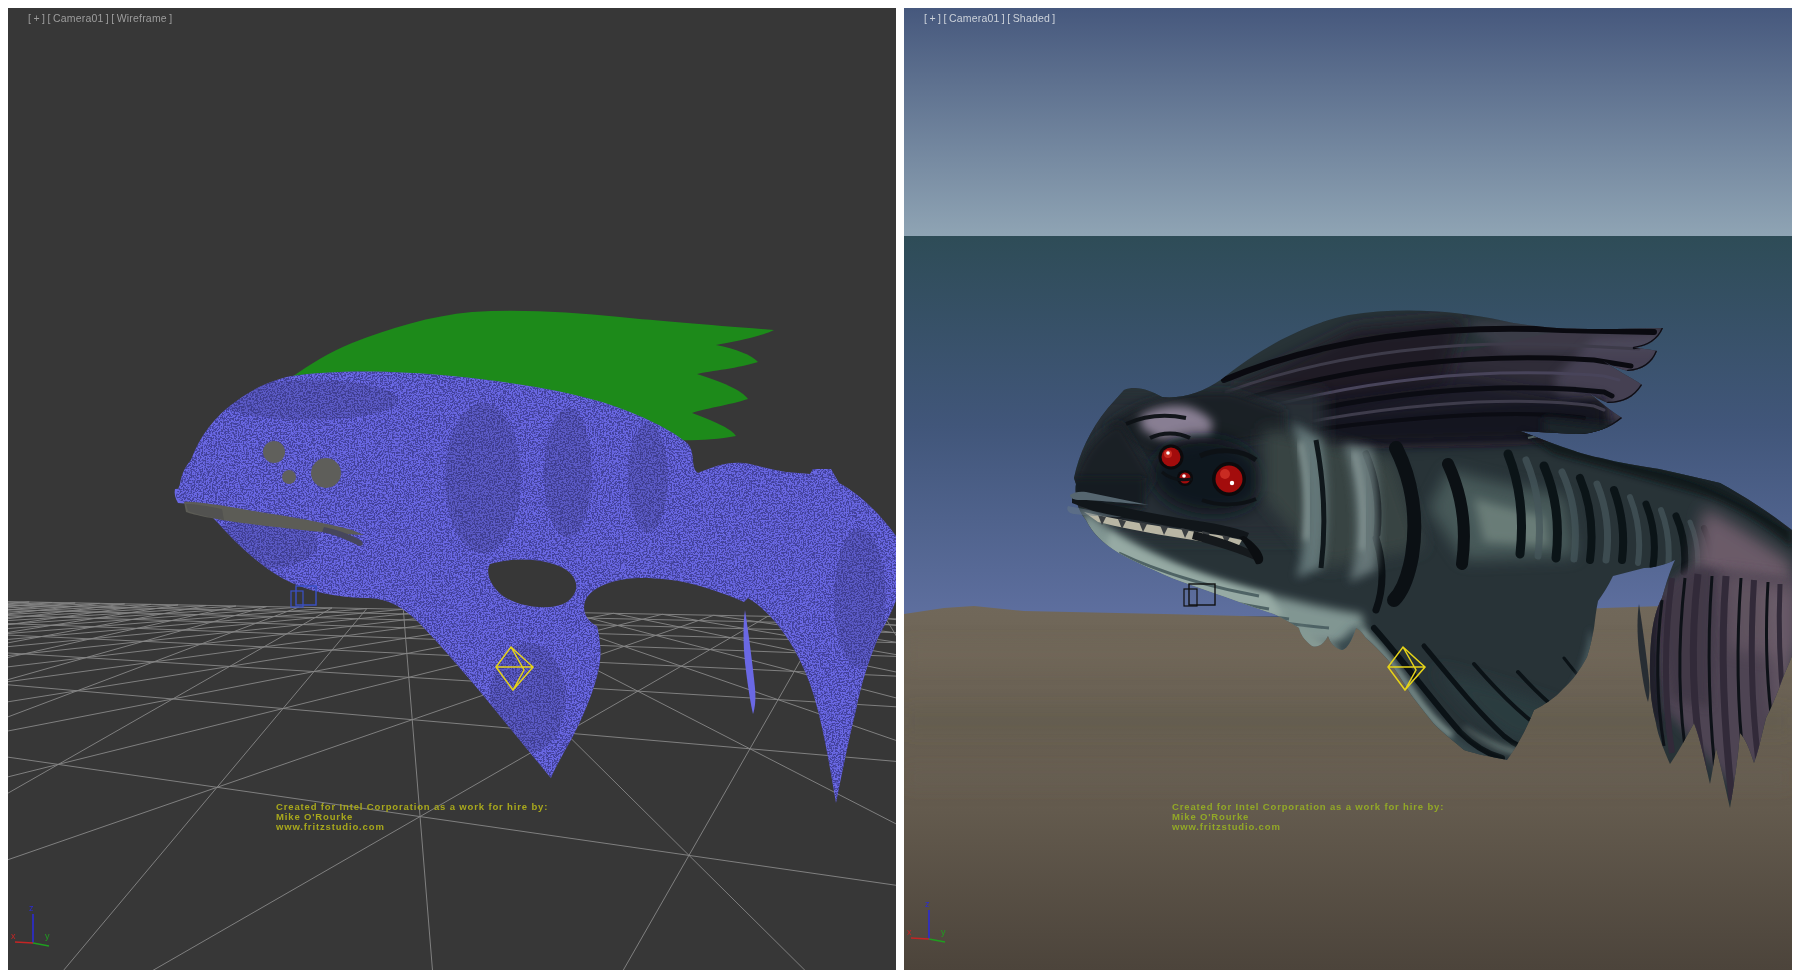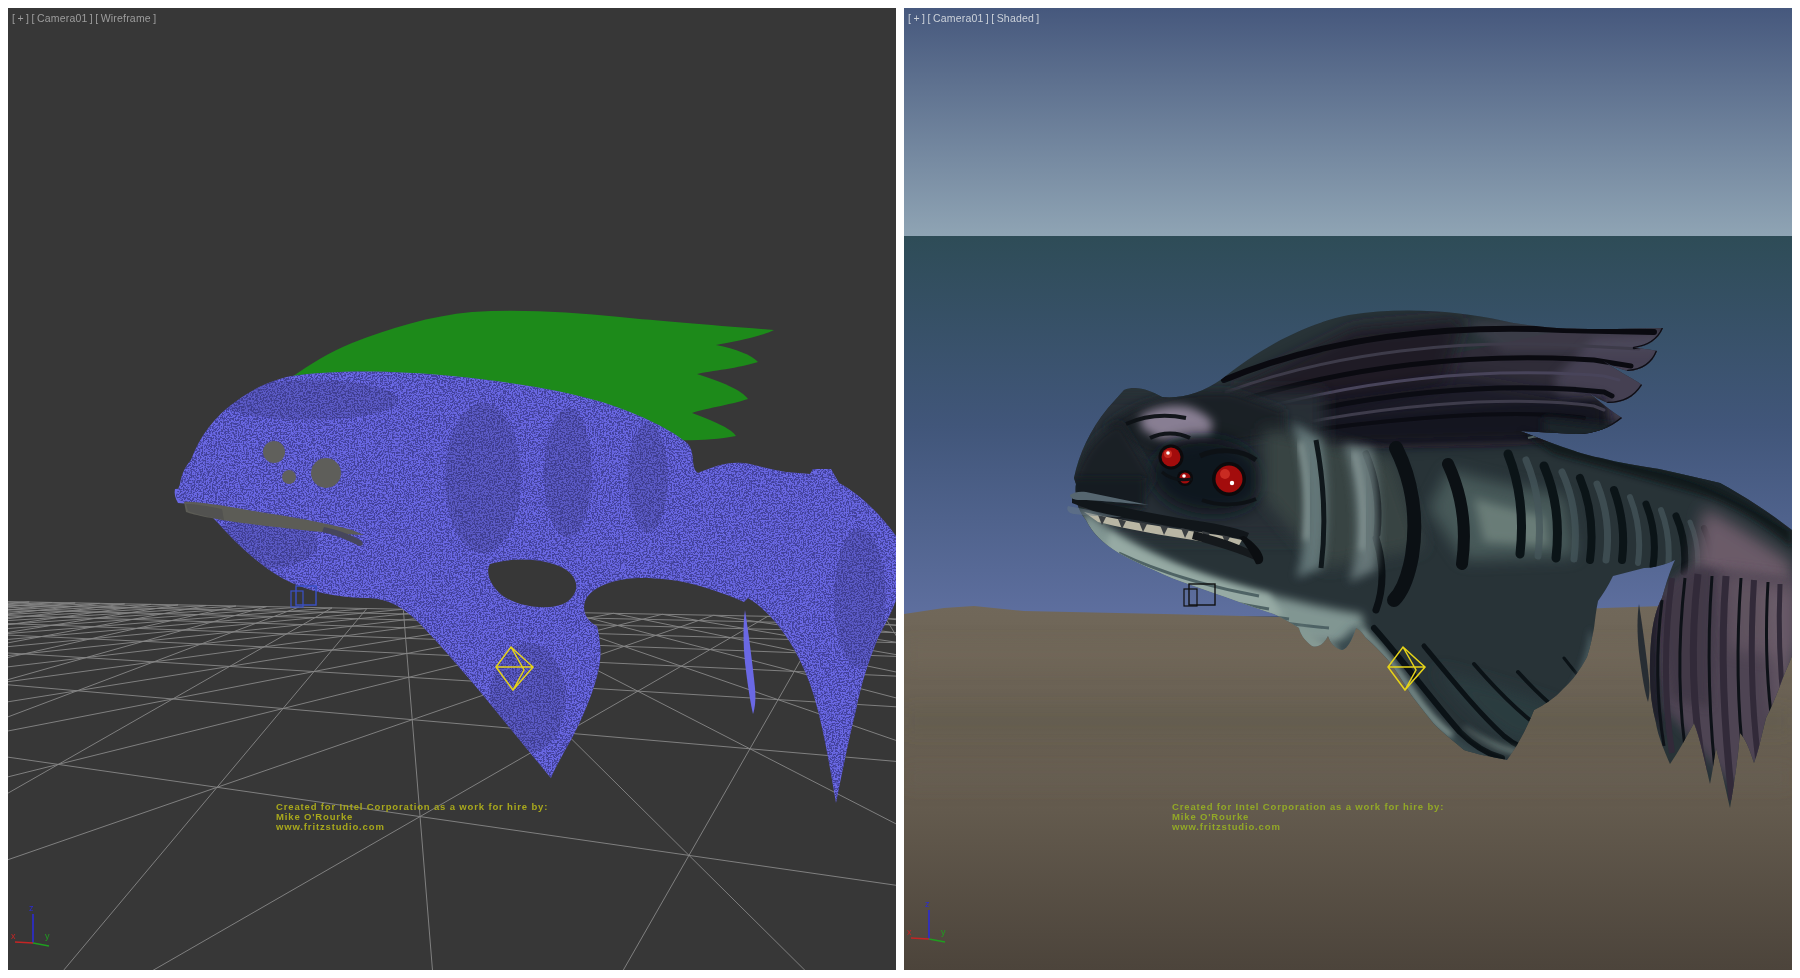--- a/index.html
+++ b/index.html
@@ -1,16 +1,16 @@
 <!DOCTYPE html>
 <html><head><meta charset="utf-8"><style>
 html,body{margin:0;padding:0;background:#ffffff;width:1800px;height:978px;overflow:hidden}
 *{box-sizing:border-box}
 .vp{position:absolute;top:8px;width:888px;height:962px;overflow:hidden}
-.lab{position:absolute;left:4px;top:4px;font:10.5px "Liberation Sans",sans-serif;letter-spacing:0.2px}
+.lab{position:absolute;left:20px;top:4px;font:10.5px "Liberation Sans",sans-serif;letter-spacing:0.2px}
 .cred{position:absolute;font:bold 9.5px "Liberation Sans",sans-serif;line-height:10px;letter-spacing:0.85px}
 </style></head><body>
 <div class="vp" style="left:8px;background:#373737">
 <svg width="888" height="962" viewBox="0 0 888 962">
 <path d="M-30.0 744.8L918.0 881.6M-30.0 674.2L918.0 756.0M-30.0 643.2L918.0 700.6M-30.0 625.7L918.0 669.5M-30.0 614.5L918.0 649.5M-30.0 606.7L918.0 635.6M-30.0 600.9L918.0 625.4M-30.0 596.5L918.0 617.6M-30.0 593.0L918.0 611.4M-30.0 593.5L-21.7 593.2M-30.0 594.8L-0.7 593.6M-30.0 596.2L21.2 594.0M-30.0 597.8L43.8 594.5M-30.0 599.4L67.2 594.9M-30.0 601.3L91.5 595.4M-30.0 603.4L116.7 595.9M-30.0 605.7L142.9 596.4M-30.0 608.2L170.1 596.9M-30.0 611.2L198.4 597.5M-30.0 614.5L227.9 598.0M-30.0 618.3L258.6 598.6M-30.0 622.7L290.6 599.2M-30.0 627.9L324.0 599.9M-30.0 634.0L358.8 600.6M-30.0 641.5L395.3 601.3M-30.0 650.7L433.4 602.0M-30.0 662.4L473.4 602.8M-30.0 677.8L515.3 603.6M-30.0 698.6L559.3 604.4M-30.0 728.8L605.6 605.3M-30.0 776.3L654.3 606.3M-30.0 862.1L705.7 607.3M93.5 992.0L759.8 608.3M598.2 992.0L817.1 609.4M918.0 676.8L877.8 610.6M-21.7 593.2L-30.0 593.8M-0.7 593.6L-30.0 596.0M21.2 594.0L-30.0 598.6M43.8 594.5L-30.0 601.6M67.2 594.9L-30.0 605.1M91.5 595.4L-30.0 609.3M116.7 595.9L-30.0 614.5M142.9 596.4L-30.0 621.0M170.1 596.9L-30.0 629.3M198.4 597.5L-30.0 640.5M227.9 598.0L-30.0 656.3M258.6 598.6L-30.0 680.1M290.6 599.2L-30.0 720.2M324.0 599.9L-30.0 802.3M358.8 600.6L30.7 992.0M395.3 601.3L426.9 992.0M433.4 602.0L826.9 992.0M473.4 602.8L918.0 831.3M515.3 603.6L918.0 742.8M559.3 604.4L918.0 697.7M605.6 605.3L918.0 670.2M654.3 606.3L918.0 651.8M705.7 607.3L918.0 638.6M759.8 608.3L918.0 628.7M817.1 609.4L918.0 620.9M877.8 610.6L918.0 614.7" stroke="#858585" stroke-width="1" fill="none" opacity="0.92"></path>
 
 <defs>
 <filter id="speck" x="-5%" y="-5%" width="110%" height="110%">
  <feTurbulence type="fractalNoise" baseFrequency="0.65" numOctaves="2" seed="11" result="n"></feTurbulence>
  <feColorMatrix in="n" type="matrix" values="0 0 0 0 0  0 0 0 0 0  0 0 0 0 0  7 0 0 0 -3.1" result="a"></feColorMatrix>

